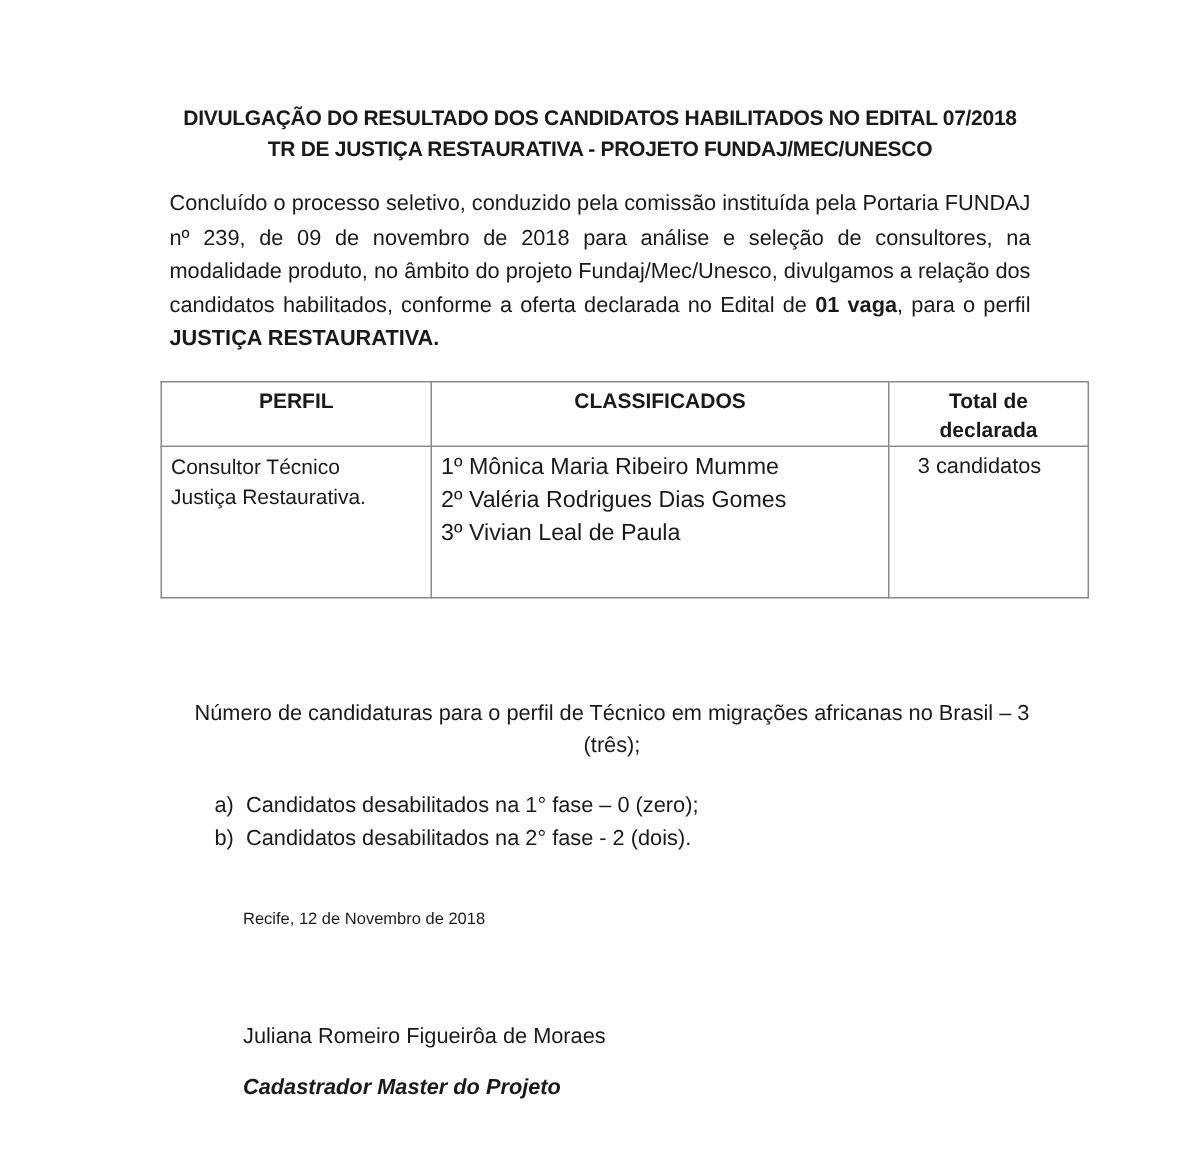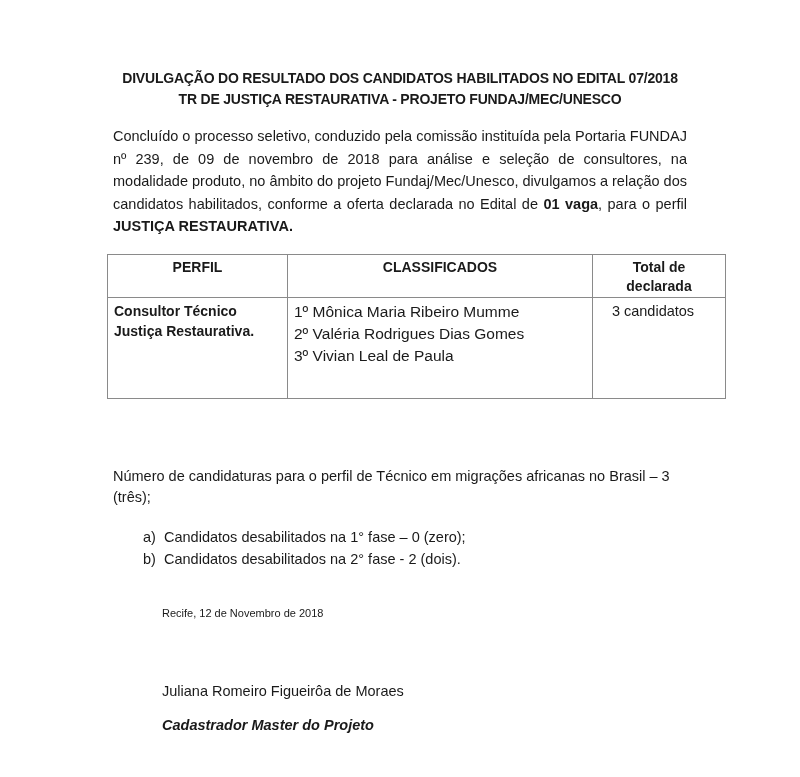--- a/index.html
+++ b/index.html
@@ -66,21 +66,21 @@
       margin-top: 28px;
     }
     table.results td {
       height: 97px;
       padding-top: 3px;
     }
     .col-perfil { width: 179px; }
     .col-class { width: 304px; }
     .col-total { width: 132px; }
     .perfil-cell {
-      font-weight: bold;
+      font-weight: normal;
       padding-left: 6px !important;
       line-height: 20px;
       font-size: 14px;
     }
     .class-cell {
       padding-left: 6px !important;
       line-height: 22px;
       font-size: 15.5px;
     }
     .class-cell div { white-space: nowrap; }
@@ -97,20 +97,21 @@
       font-weight: bold;
       font-size: 14px;
     }
     .count-para {
       position: absolute;
       left: 113px;
       top: 466px;
       width: 590px;
       font-size: 14.5px;
       line-height: 21px;
+      text-align: center;
     }
     .phase-list {
       position: absolute;
       left: 143px;
       top: 526px;
       font-size: 14.5px;
       line-height: 22px;
     }
     .phase-list .item {
       display: flex;

